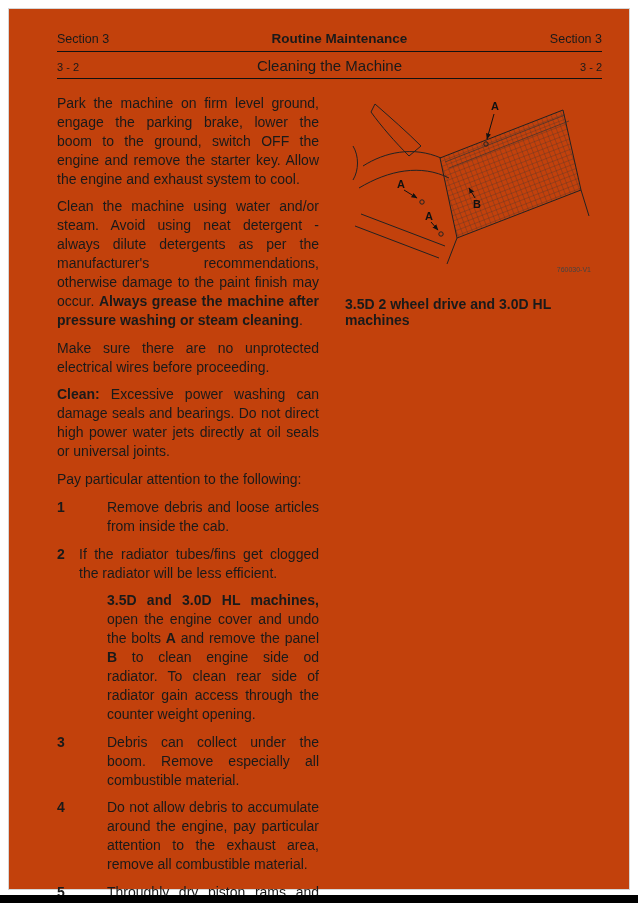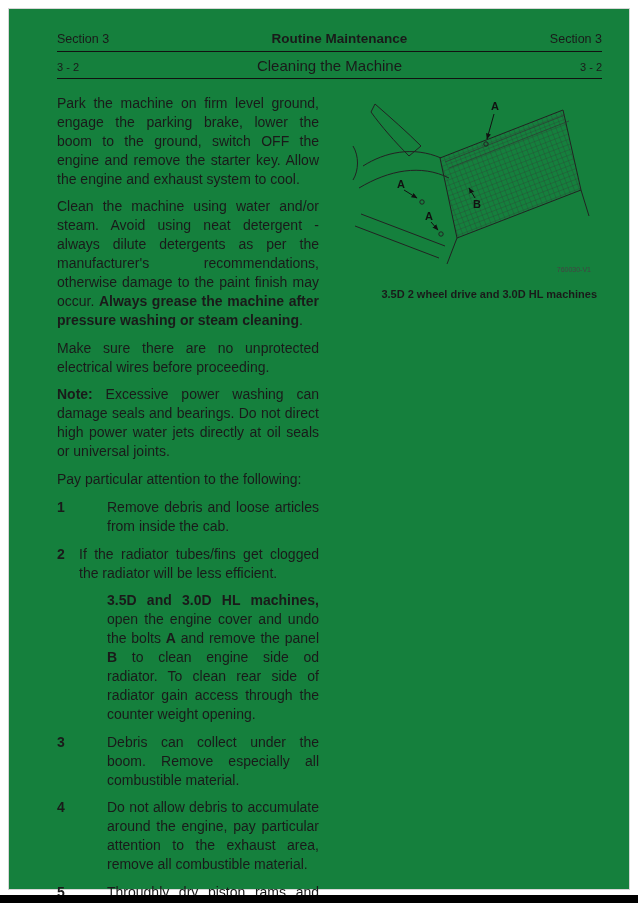--- a/index.html
+++ b/index.html
@@ -9,21 +9,21 @@
     color: #1a1a1a;
     width: 638px;
     height: 903px;
     position: relative;
     overflow: hidden;
   }
   .page {
     position: absolute;
     left: 8px; top: 8px; right: 8px; bottom: 13px;
     border: 1px solid #d6d6d6;
-    background: #15803d;
+    background: #c2410c;
     padding: 22px 27px 0 48px;
     display: flex;
     flex-direction: column;
   }
   .hdr-row {
     display: flex;
     justify-content: space-between;
     align-items: baseline;
   }
   .hdr-row .side { font-size: 12.5px; }
@@ -66,24 +66,24 @@
   .list-item .li-body { flex: 1 1 auto; }
   .list-item .li-body p { margin-bottom: 9px; }
   .list-item .li-body p:last-child { margin-bottom: 0; padding-left: 28px; }
   .figure-wrap { width: 252px; }
   .fig-svg { display: block; width: 252px; height: 182px; }
   .fig-svg .line { fill: none; stroke: #222; stroke-width: 1; }
   .fig-svg .thin { fill: none; stroke: #333; stroke-width: 0.7; }
   .fig-svg text.lbl { font: bold 11px "Liberation Sans", sans-serif; fill: #111; }
   .fig-svg text.code { font: 7px "Liberation Sans", sans-serif; fill: #444; }
   .fig-caption {
-    font-size: 11px;
+    font-size: 14px;
     font-weight: bold;
-    text-align: right;
-    margin-top: 10px;
+    text-align: left;
+    margin-top: 18px;
     width: 252px;
   }
   .footer {
     margin-top: auto;
     border-top: 1px solid #111;
     padding-top: 7px;
     margin-bottom: 24px;
     display: flex;
     justify-content: flex-end;
     font-size: 9.5px;
@@ -115,21 +115,21 @@
   </div>
 
   <hr class="rule2">
 
   <div class="columns">
 
     <div class="col-left">
       <p><span>Park the machine on firm level ground, engage the parking brake, lower the boom to the ground, switch OFF the engine and remove the starter key. Allow the engine and exhaust system to cool.</span></p>
       <p><span>Clean the machine using water and/or steam. Avoid using neat detergent - always dilute detergents as per the manufacturer's recommendations, otherwise damage to the paint finish may occur. </span><span style="font-weight: bold;">Always grease the machine after pressure washing or steam cleaning</span><span>.</span></p>
       <p><span>Make sure there are no unprotected electrical wires before proceeding.</span></p>
-      <p><span style="font-weight: bold;">Note: </span><span>Excessive power washing can damage seals and bearings. Do not direct high power water jets directly at oil seals or universal joints.</span></p>
+      <p><span style="font-weight: bold;">Clean: </span><span>Excessive power washing can damage seals and bearings. Do not direct high power water jets directly at oil seals or universal joints.</span></p>
       <p><span>Pay particular attention to the following:</span></p>
 
       <div class="list-item">
         <span class="num">1</span>
         <div class="li-body">
           <p><span>Remove debris and loose articles from inside the cab.</span></p>
         </div>
       </div>
 
       <div class="list-item">

